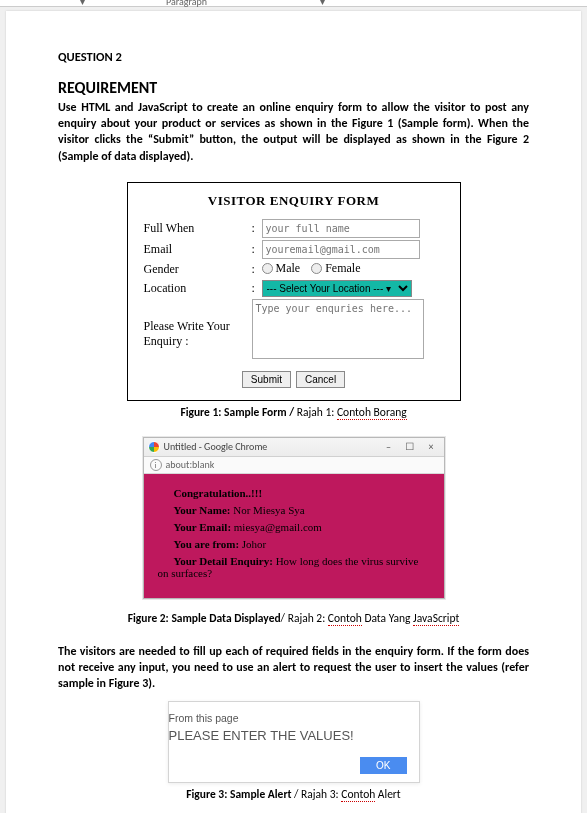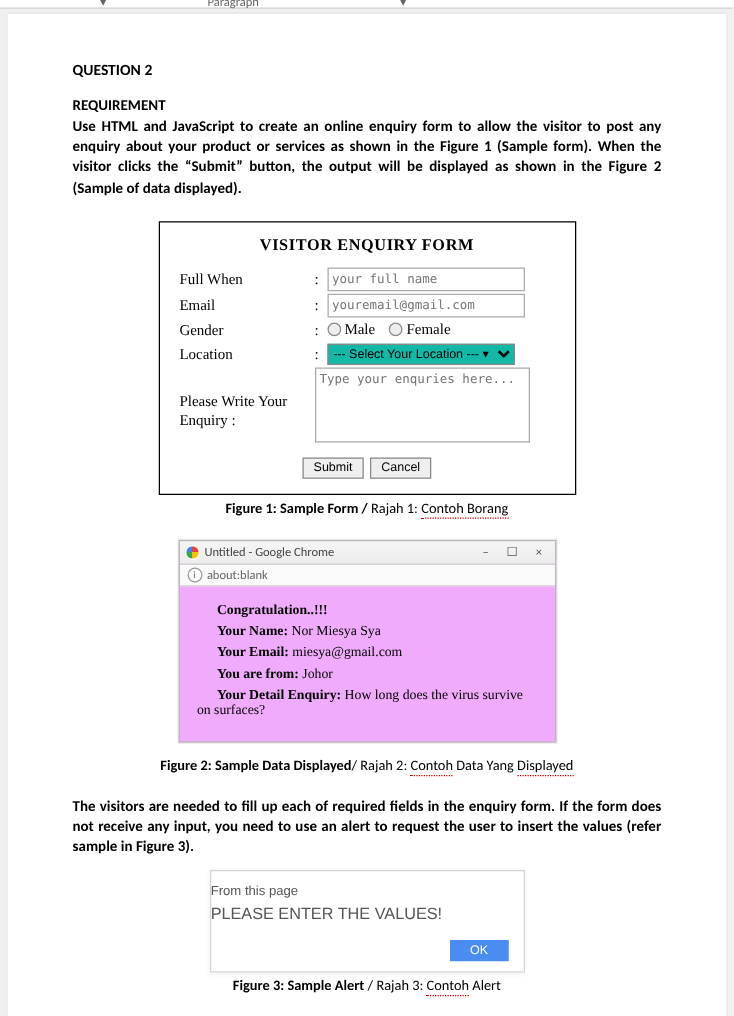--- a/index.html
+++ b/index.html
@@ -22,21 +22,21 @@
 
   .page{
     background:#fff;
     margin:4px 6px 0 6px;
     padding:38px 52px 30px 52px;
     min-height:790px;
     box-shadow:0 0 2px rgba(0,0,0,.15);
   }
 
   .q-title{font-weight:bold;font-size:12.5px;margin-bottom:14px;}
-  .req-title{font-weight:bold;font-size:12px;margin-bottom:2px;}
+  .req-title{font-weight:bold;font-size:16px;margin-bottom:2px;}
   .req-body{font-weight:bold;font-size:12px;text-align:justify;line-height:1.35;margin-bottom:18px;}
 
   
   .form-box{
     width:300px;margin:0 auto;border:1px solid #000;
     padding:8px 16px 12px 16px;
     font-family:"Times New Roman",serif;font-size:12px;
   }
   .form-title{text-align:center;font-weight:bold;font-size:13px;letter-spacing:.5px;margin:2px 0 10px 0;}
   .form-row{display:flex;align-items:center;margin:2px 0;}
@@ -64,21 +64,21 @@
   .form-buttons button{
     font-size:10px;padding:2px 8px;border:1px solid #888;background:#efefef;margin:0 1px;
   }
 
   .caption{text-align:center;font-size:11.5px;margin:4px 0 18px 0;}
   .caption .b{font-weight:bold;}
   .caption .spell{color:#000;border-bottom:1px dotted #c00;}
 
   
   .chrome-win{
-    width:300px;margin:12px auto;border:1px solid #b8b8b8;background:#f0abfc;
+    width:300px;margin:12px auto;border:1px solid #b8b8b8;background:#be185d;
     box-shadow:0 0 0 1px #e8e8e8;
   }
   .chrome-title{
     background:linear-gradient(#f5f5f5,#ececec);
     height:18px;display:flex;align-items:center;font-size:10px;color:#444;
     padding:0 4px;border-bottom:1px solid #d0d0d0;position:relative;
   }
   .chrome-title .favicon{
     width:10px;height:10px;border-radius:50%;margin-right:4px;
     background:conic-gradient(#ea4335 0 25%,#fbbc05 0 50%,#34a853 0 75%,#4285f4 0);
@@ -194,21 +194,21 @@
     <div class="chrome-body">
       <p><span class="k">Congratulation..!!!</span></p>
       <p><span class="k">Your Name: </span><span>Nor Miesya Sya</span></p>
       <p><span class="k">Your Email: </span><span>miesya@gmail.com</span></p>
       <p><span class="k">You are from: </span><span>Johor</span></p>
       <p><span class="k">Your Detail Enquiry: </span><span>How long does the virus survive on surfaces?</span></p>
     </div>
   </div>
 
   <div class="caption">
-    <span class="b">Figure 2: Sample Data Displayed</span><span>/ Rajah 2: </span><span class="spell">Contoh</span><span> Data Yang </span><span class="spell">Displayed</span>
+    <span class="b">Figure 2: Sample Data Displayed</span><span>/ Rajah 2: </span><span class="spell">Contoh</span><span> Data Yang </span><span class="spell">JavaScript</span>
   </div>
 
   <div class="para2">The visitors are needed to fill up each of required fields in the enquiry form. If the form does not receive any input, you need to use an alert to request the user to insert the values (refer sample in Figure 3).</div>
 
   <div class="alert-box">
     <div class="al-title">From this page</div>
     <div class="al-msg">PLEASE ENTER THE VALUES!</div>
     <div class="al-btns"><button>OK</button></div>
   </div>
 

